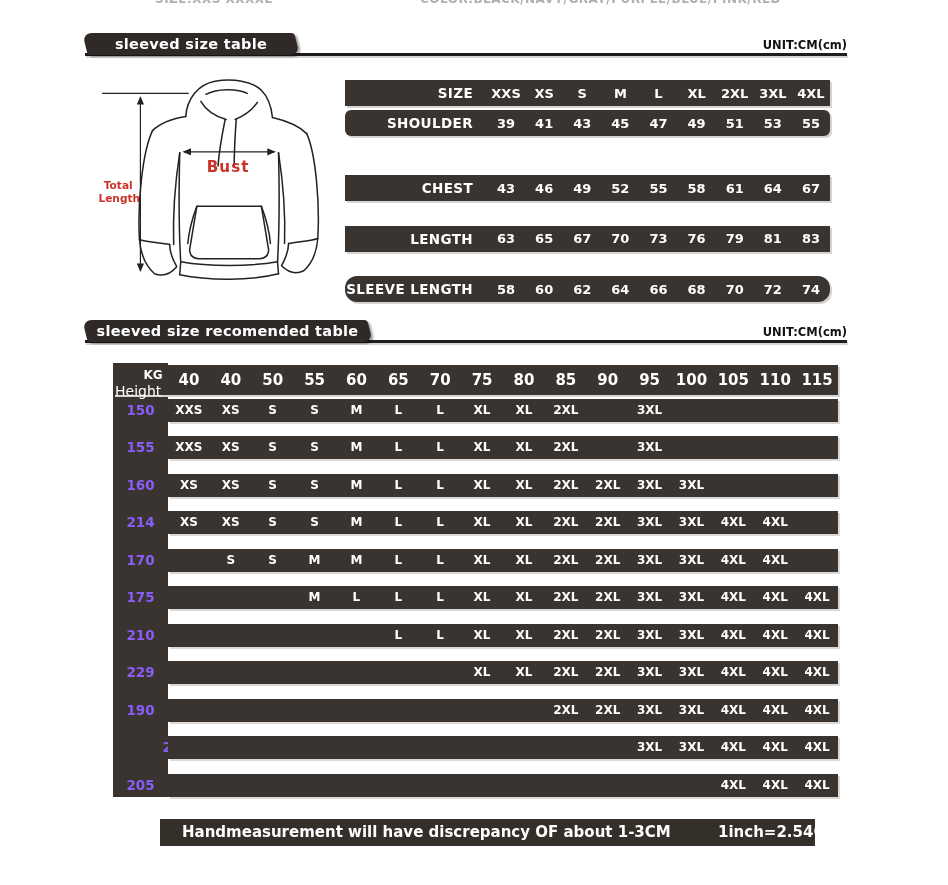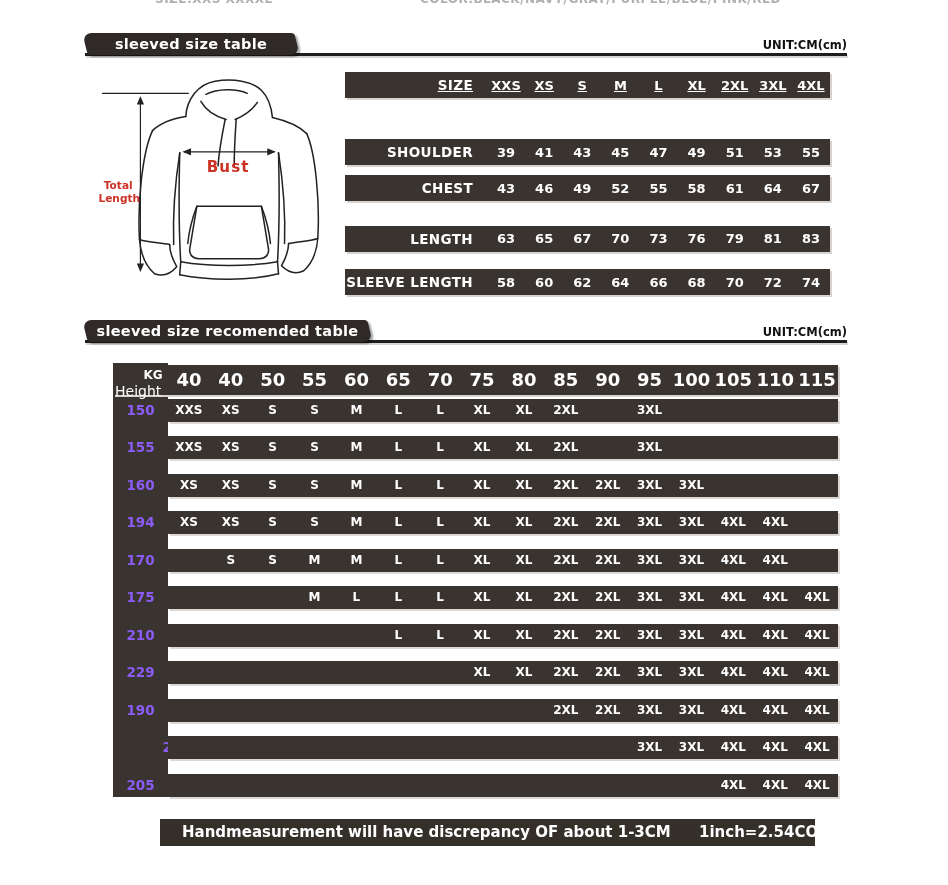--- a/index.html
+++ b/index.html
@@ -30,37 +30,37 @@
   .mbar .vals { flex:1; display:grid; grid-template-columns:repeat(9,1fr); }
   .mbar .vals span { text-align:center; font-size:13px; }
 
   
   .reco { position:absolute; left:113px; top:363px; width:725px; height:436px; }
   .strip { position:absolute; left:0; top:0; width:55px; height:434px; background:#3a3431; }
   .hbar { position:absolute; left:0; top:2px; width:725px; height:30px; background:#3a3431;
     box-shadow:2px 2px 0 #d6d3d1; }
   .weights { position:absolute; left:55px; top:2px; width:670px; height:30px;
     display:grid; grid-template-columns:repeat(16,1fr); }
-  .weights span { color:#fff; font-weight:bold; font-size:18px; line-height:30px; text-align:center; }
+  .weights span { color:#fff; font-weight:bold; font-size:15px; line-height:30px; text-align:center; }
   .corner-kg { position:absolute; left:28px; top:5px; width:24px; text-align:center;
     color:#fff; font-size:12px; font-weight:bold; }
   .corner-h { position:absolute; left:2px; top:20px; width:50px;
     color:#fff; font-size:14px; font-weight:normal; }
   .rrow { position:absolute; left:55px; width:670px; height:23px; background:#3a3431;
     display:grid; grid-template-columns:repeat(16,1fr); box-shadow:2px 2px 0 #dbd8d6; }
   .rrow span { color:#fff; font-weight:bold; font-size:12px; line-height:23px; text-align:center; }
   .rlabel { position:absolute; left:0; width:55px; height:23px; color:#8b5cf6;
     font-weight:bold; font-size:13.5px; line-height:23px; text-align:center; }
 
   
   .footer { position:absolute; left:160px; top:819px; width:655px; height:27px;
     background:#343029; color:#fff; font-weight:bold; font-size:15px; line-height:27px;
     white-space:nowrap; }
   .footer .t1 { margin-left:22px; }
-  .footer .t2 { margin-left:23px; }
+  .footer .t2 { margin-left:42px; }
 
   
   .hoodie { position:absolute; left:88px; top:52px; }
   .hoodie text { font-family:"DejaVu Sans","Liberation Sans",sans-serif; font-weight:bold; fill:#cc3226; }
 </style>
 </head>
 <body>
 
 <div class="page">
 
@@ -106,35 +106,35 @@
       <line x1="14" y1="41" x2="100" y2="41"></line>
       <line x1="52" y1="45" x2="52" y2="217" marker-start="url(#ah)" marker-end="url(#ah)"></line>
       <line x1="95" y1="99" x2="185" y2="99" marker-start="url(#ah)" marker-end="url(#ah)"></line>
     </g>
     <text x="139" y="119" font-size="15" text-anchor="middle" letter-spacing="1">Bust</text>
     <text x="30" y="136" font-size="10.5" text-anchor="middle">Total</text>
     <text x="31" y="149" font-size="10.5" text-anchor="middle">Length</text>
   </svg>
 
   <div>
-      <div class="mbar" style="top: 72px; text-decoration: underline;">
+      <div class="mbar" style="top: 80px;">
         <span class="lab">SIZE</span>
         <div class="vals">
           <span>XXS</span>
           <span>XS</span>
           <span>S</span>
           <span>M</span>
           <span>L</span>
           <span>XL</span>
           <span>2XL</span>
           <span>3XL</span>
           <span>4XL</span>
         </div>
       </div>
-      <div class="mbar" style="top: 139px;">
+      <div class="mbar" style="top: 110px; border-radius: 6px;">
         <span class="lab">SHOULDER</span>
         <div class="vals">
           <span>39</span>
           <span>41</span>
           <span>43</span>
           <span>45</span>
           <span>47</span>
           <span>49</span>
           <span>51</span>
           <span>53</span>
@@ -162,21 +162,21 @@
           <span>65</span>
           <span>67</span>
           <span>70</span>
           <span>73</span>
           <span>76</span>
           <span>79</span>
           <span>81</span>
           <span>83</span>
         </div>
       </div>
-      <div class="mbar" style="top: 269px;">
+      <div class="mbar" style="top: 276px; border-radius: 12px;">
         <span class="lab">SLEEVE LENGTH</span>
         <div class="vals">
           <span>58</span>
           <span>60</span>
           <span>62</span>
           <span>64</span>
           <span>66</span>
           <span>68</span>
           <span>70</span>
           <span>72</span>
@@ -265,21 +265,21 @@
           <span>XL</span>
           <span>XL</span>
           <span>2XL</span>
           <span>2XL</span>
           <span>3XL</span>
           <span>3XL</span>
           <span></span>
           <span></span>
           <span></span>
         </div>
-        <div class="rlabel" style="top: 148px;">194</div>
+        <div class="rlabel" style="top: 148px;">214</div>
         <div class="rrow" style="top: 148px;">
           <span>XS</span>
           <span>XS</span>
           <span>S</span>
           <span>S</span>
           <span>M</span>
           <span>L</span>
           <span>L</span>
           <span>XL</span>
           <span>XL</span>

